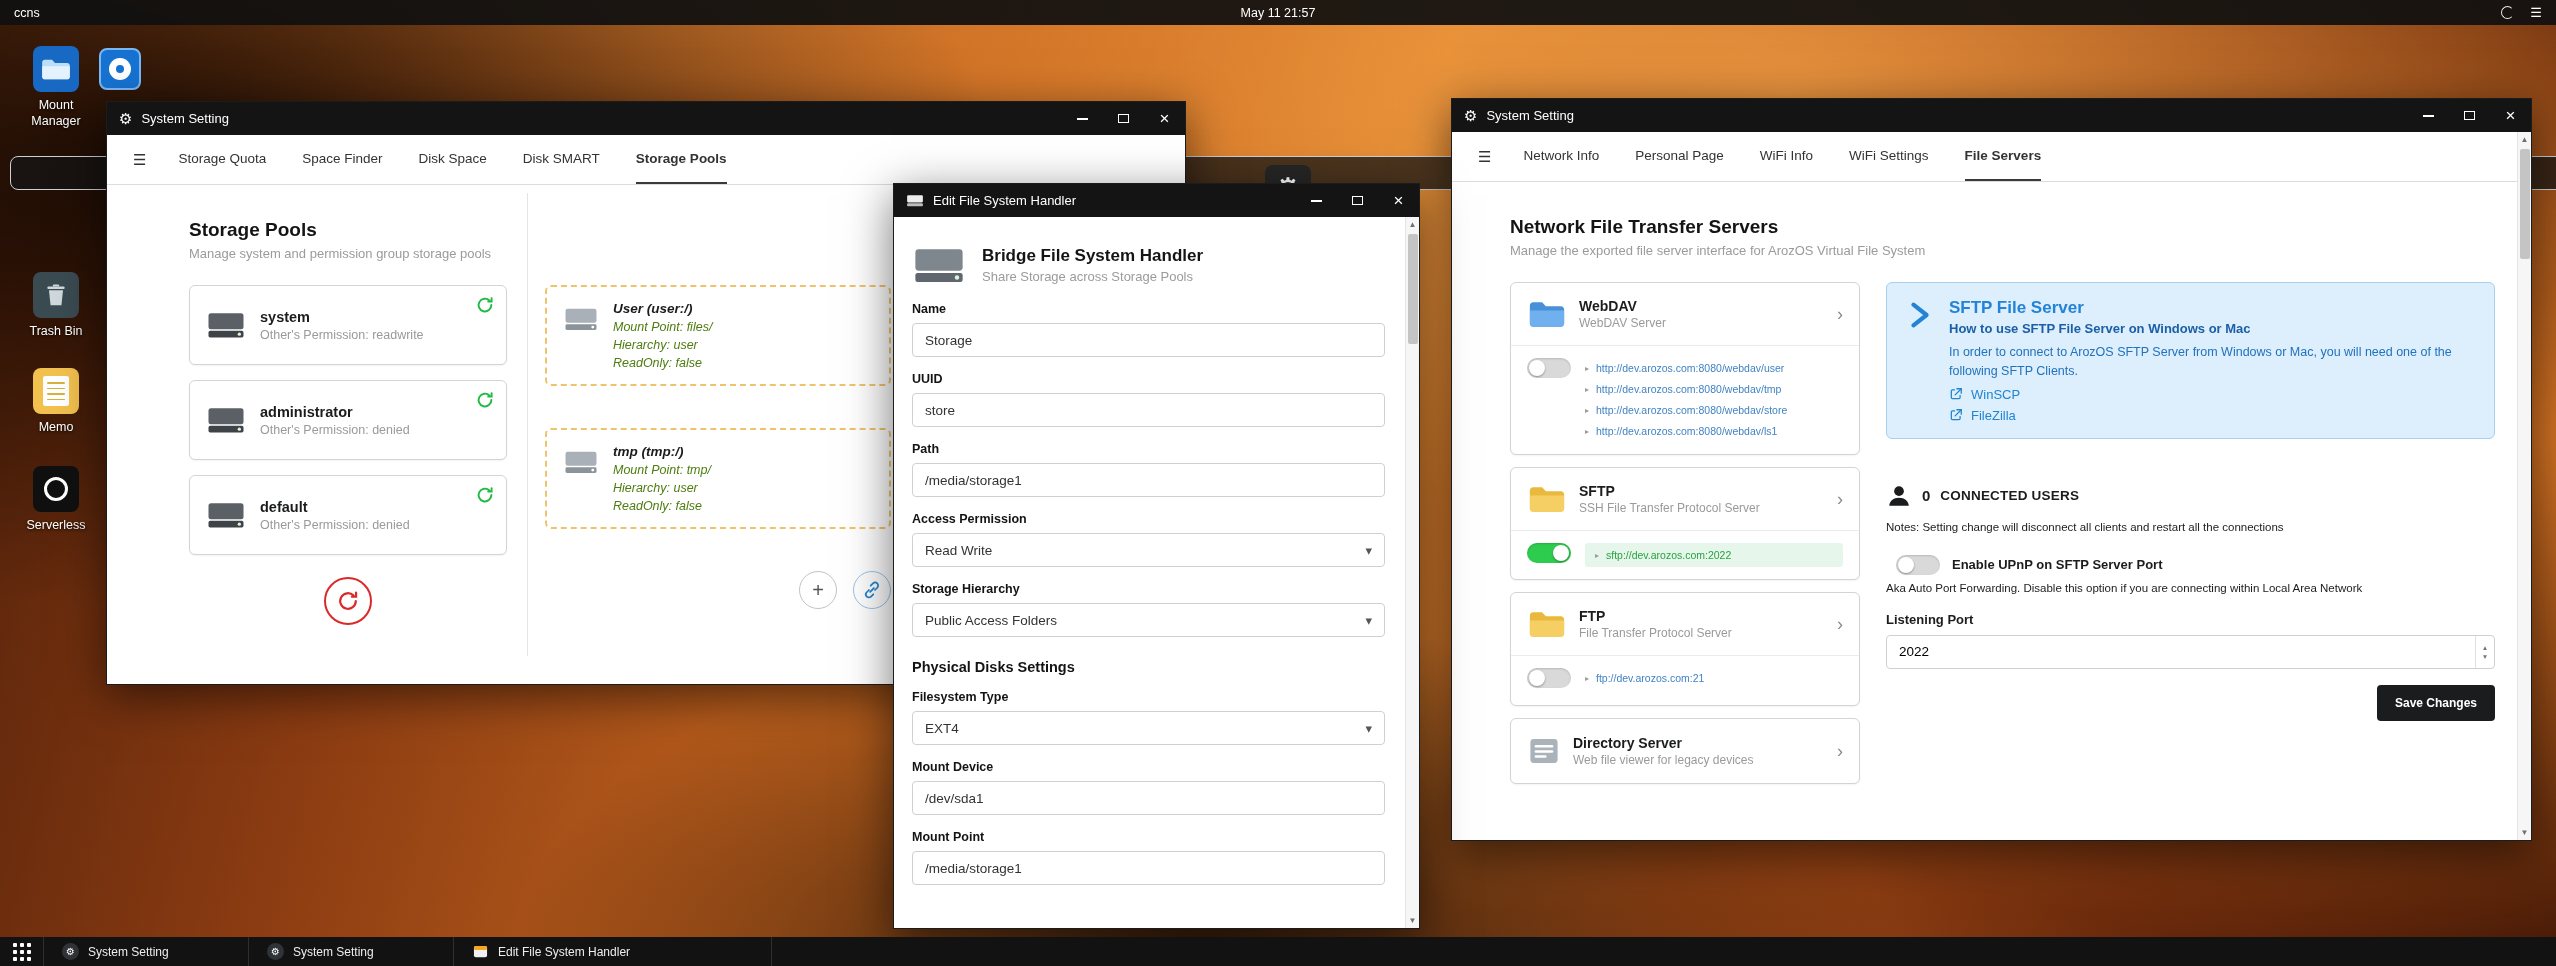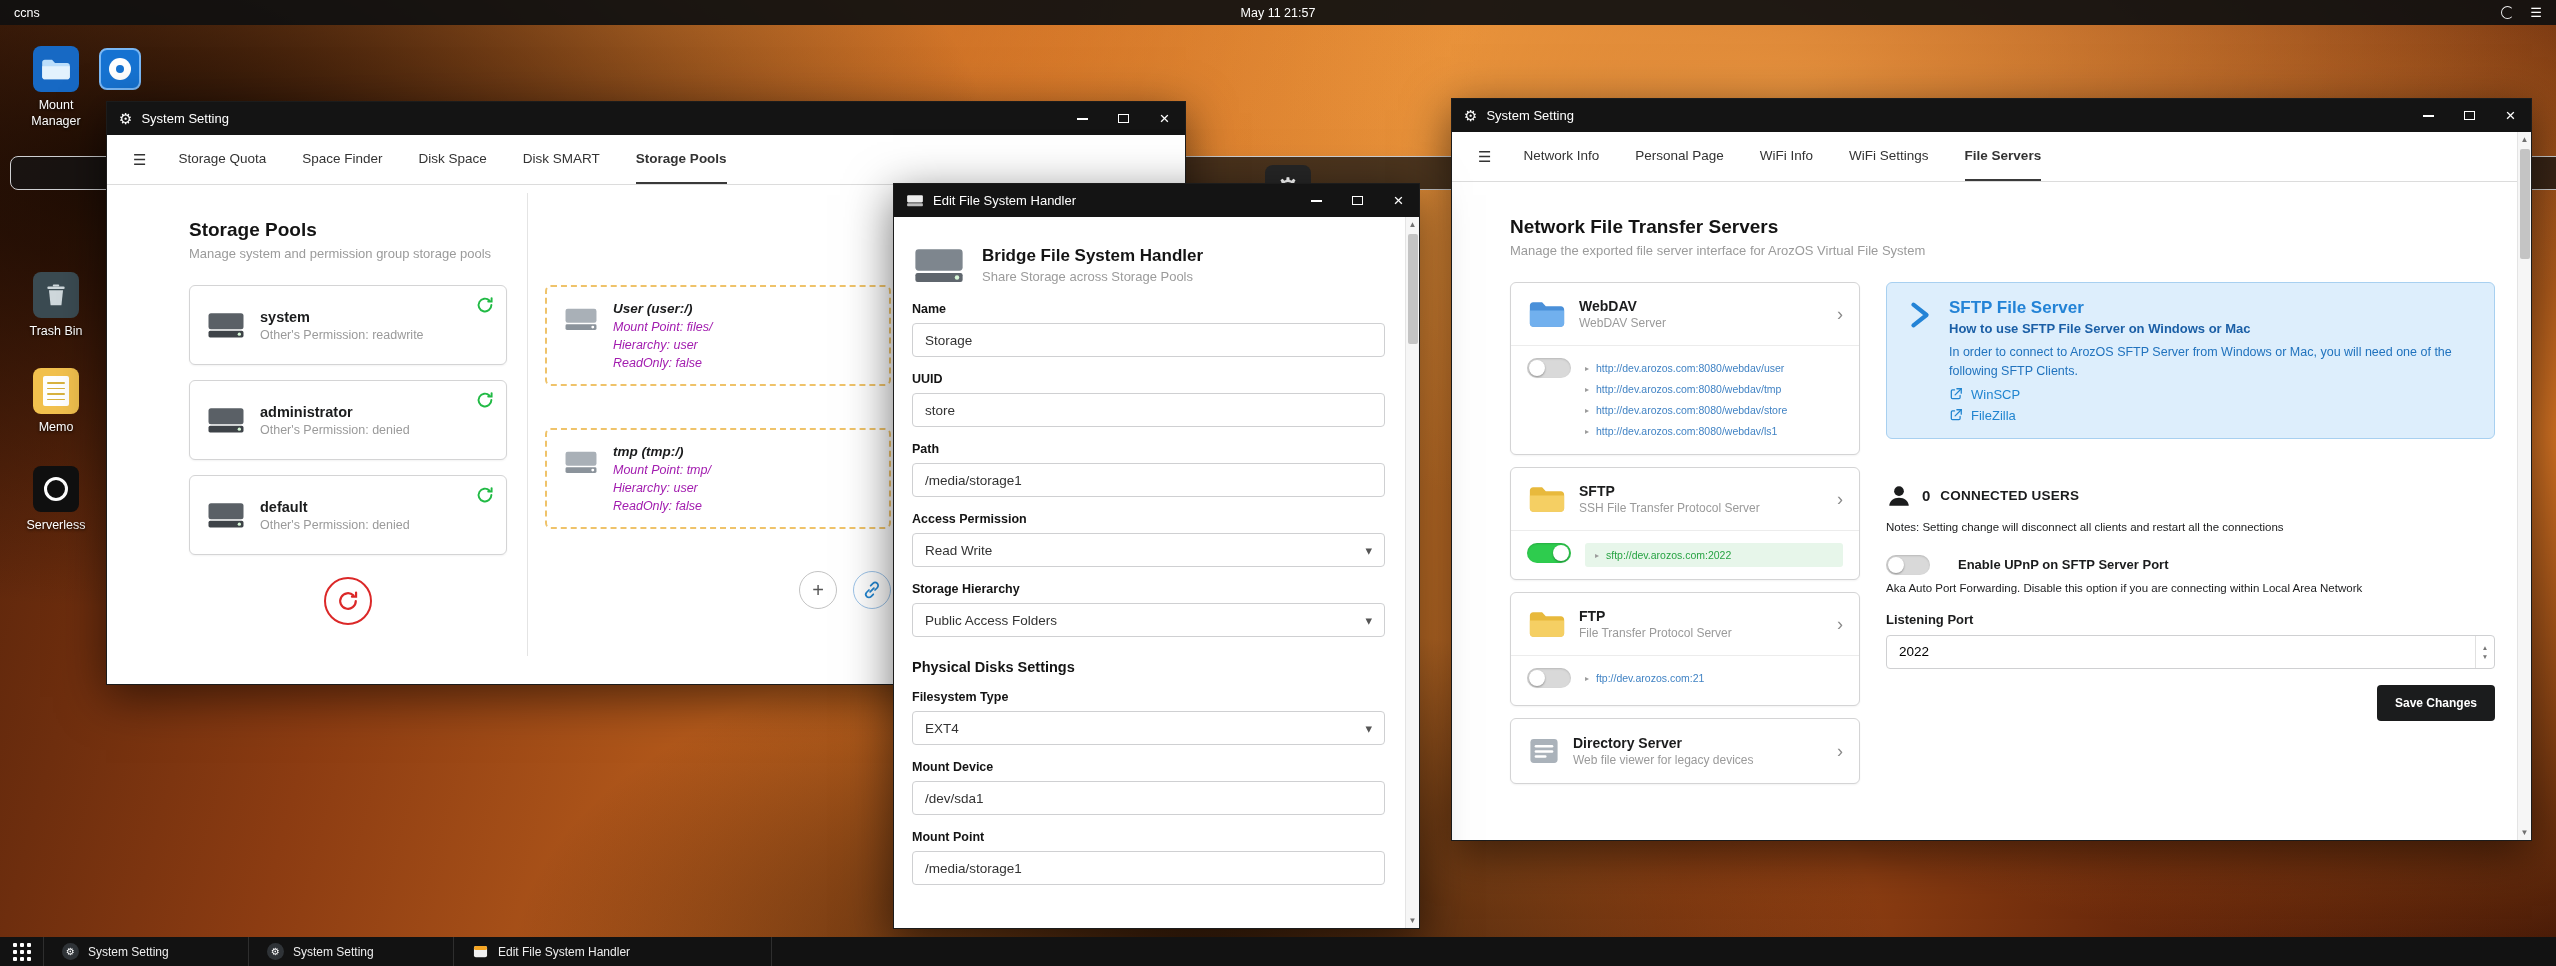--- a/index.html
+++ b/index.html
@@ -62,21 +62,21 @@
     padding:0 16px;margin-bottom:15px;position:relative;background:#fff;box-shadow:0 1px 2px rgba(0,0,0,.05);cursor:pointer;}
   .pname{font-size:14.5px;font-weight:700;color:#1b1c1d;}
   .pperm{font-size:12.5px;color:#9a9a9a;margin-top:3px;}
   .sync{position:absolute;top:10px;right:12px;color:#21ba45;cursor:pointer;line-height:0;}
   .refresh-btn{width:48px;height:48px;border:2px solid #db2828;border-radius:50%;color:#db2828;display:flex;
     align-items:center;justify-content:center;margin:22px auto 0;cursor:pointer;background:#fff;}
   .mounts{margin-left:38px;width:346px;flex:none;}
   .mount-card{display:flex;align-items:flex-start;gap:14px;border:2px dashed #efc36a;border-radius:6px;
     padding:14px 16px;margin-bottom:42px;background:#fff;cursor:pointer;font-style:italic;}
   .mname{font-size:13.5px;font-weight:700;color:#1b1c1d;}
-  .mline{font-size:12.5px;color:#a21caf;margin-top:4px;}
+  .mline{font-size:12.5px;color:#4d7c0f;margin-top:4px;}
   .mount-actions{display:flex;justify-content:flex-end;gap:16px;margin-top:40px;}
   .circle-btn{width:38px;height:38px;border-radius:50%;border:1px solid #c3c3c3;display:flex;align-items:center;
     justify-content:center;font-size:20px;color:#555;background:#fff;cursor:pointer;line-height:0;}
   .circle-btn.linkb{border-color:#9cc3e8;color:#2185d0;}
   
   .win2{left:893px;top:183px;width:527px;height:746px;z-index:30;}
   .c2{position:relative;padding:26px 34px 0 18px;height:712px;overflow:hidden;}
   .fsh-head{display:flex;align-items:center;gap:16px;}
   .fsh-title{font-size:17px;font-weight:700;color:#141414;}
   .field{margin-top:15px;}
@@ -118,21 +118,21 @@
   .netright{flex:1;min-width:0;display:flex;flex-direction:column;}
   .infobox{background:#ddeefc;border:1px solid #a8d0f0;border-radius:6px;padding:15px 18px;display:flex;gap:14px;}
   .info-title{font-size:17px;font-weight:700;color:#2383d6;}
   .info-sub{font-size:13px;font-weight:700;color:#1b5fa6;margin-top:3px;}
   .info-body{font-size:12.5px;margin-top:7px;line-height:1.5;color:#2173be;}
   .client-row{display:flex;align-items:center;gap:8px;margin-top:6px;font-size:13px;color:#2185d0;cursor:pointer;}
   .cu-row{display:flex;align-items:center;gap:10px;margin-top:44px;}
   .cu-count{font-size:15px;font-weight:700;color:#1b1c1d;}
   .cu-label{font-size:13.5px;font-weight:700;color:#1b1c1d;letter-spacing:.2px;}
   .note{margin-top:12px;font-size:11.5px;color:#1b1c1d;}
-  .upnp-row{display:flex;align-items:center;gap:28px;margin-top:22px;}
+  .upnp-row{display:flex;align-items:center;gap:12px;margin-top:22px;margin-left:10px;}
   .upnp-label{font-size:13px;font-weight:700;color:#1b1c1d;}
   .upnp-desc{font-size:11.5px;color:#1b1c1d;margin-top:7px;}
   .port-label{margin-top:18px;font-size:13px;font-weight:700;color:#1b1c1d;}
   .port-wrap{position:relative;margin-top:8px;text-decoration:underline;}
   .port-input{width:100%;height:34px;border:1px solid #cfd0d2;border-radius:4px;padding:0 28px 0 12px;font-size:13.5px;font-family:inherit;}
   .spin{position:absolute;right:1px;top:1px;bottom:1px;width:19px;border-left:1px solid #e0e0e0;display:flex;
     flex-direction:column;align-items:center;justify-content:center;color:#777;font-size:6.5px;gap:2px;cursor:pointer;}
   .save-row{display:flex;justify-content:flex-end;margin-top:16px;}
   .save-btn{background:#1b1c1d;color:#fff;font-size:12px;font-weight:700;padding:11px 18px;border-radius:4px;border:none;cursor:pointer;font-family:inherit;}
   

